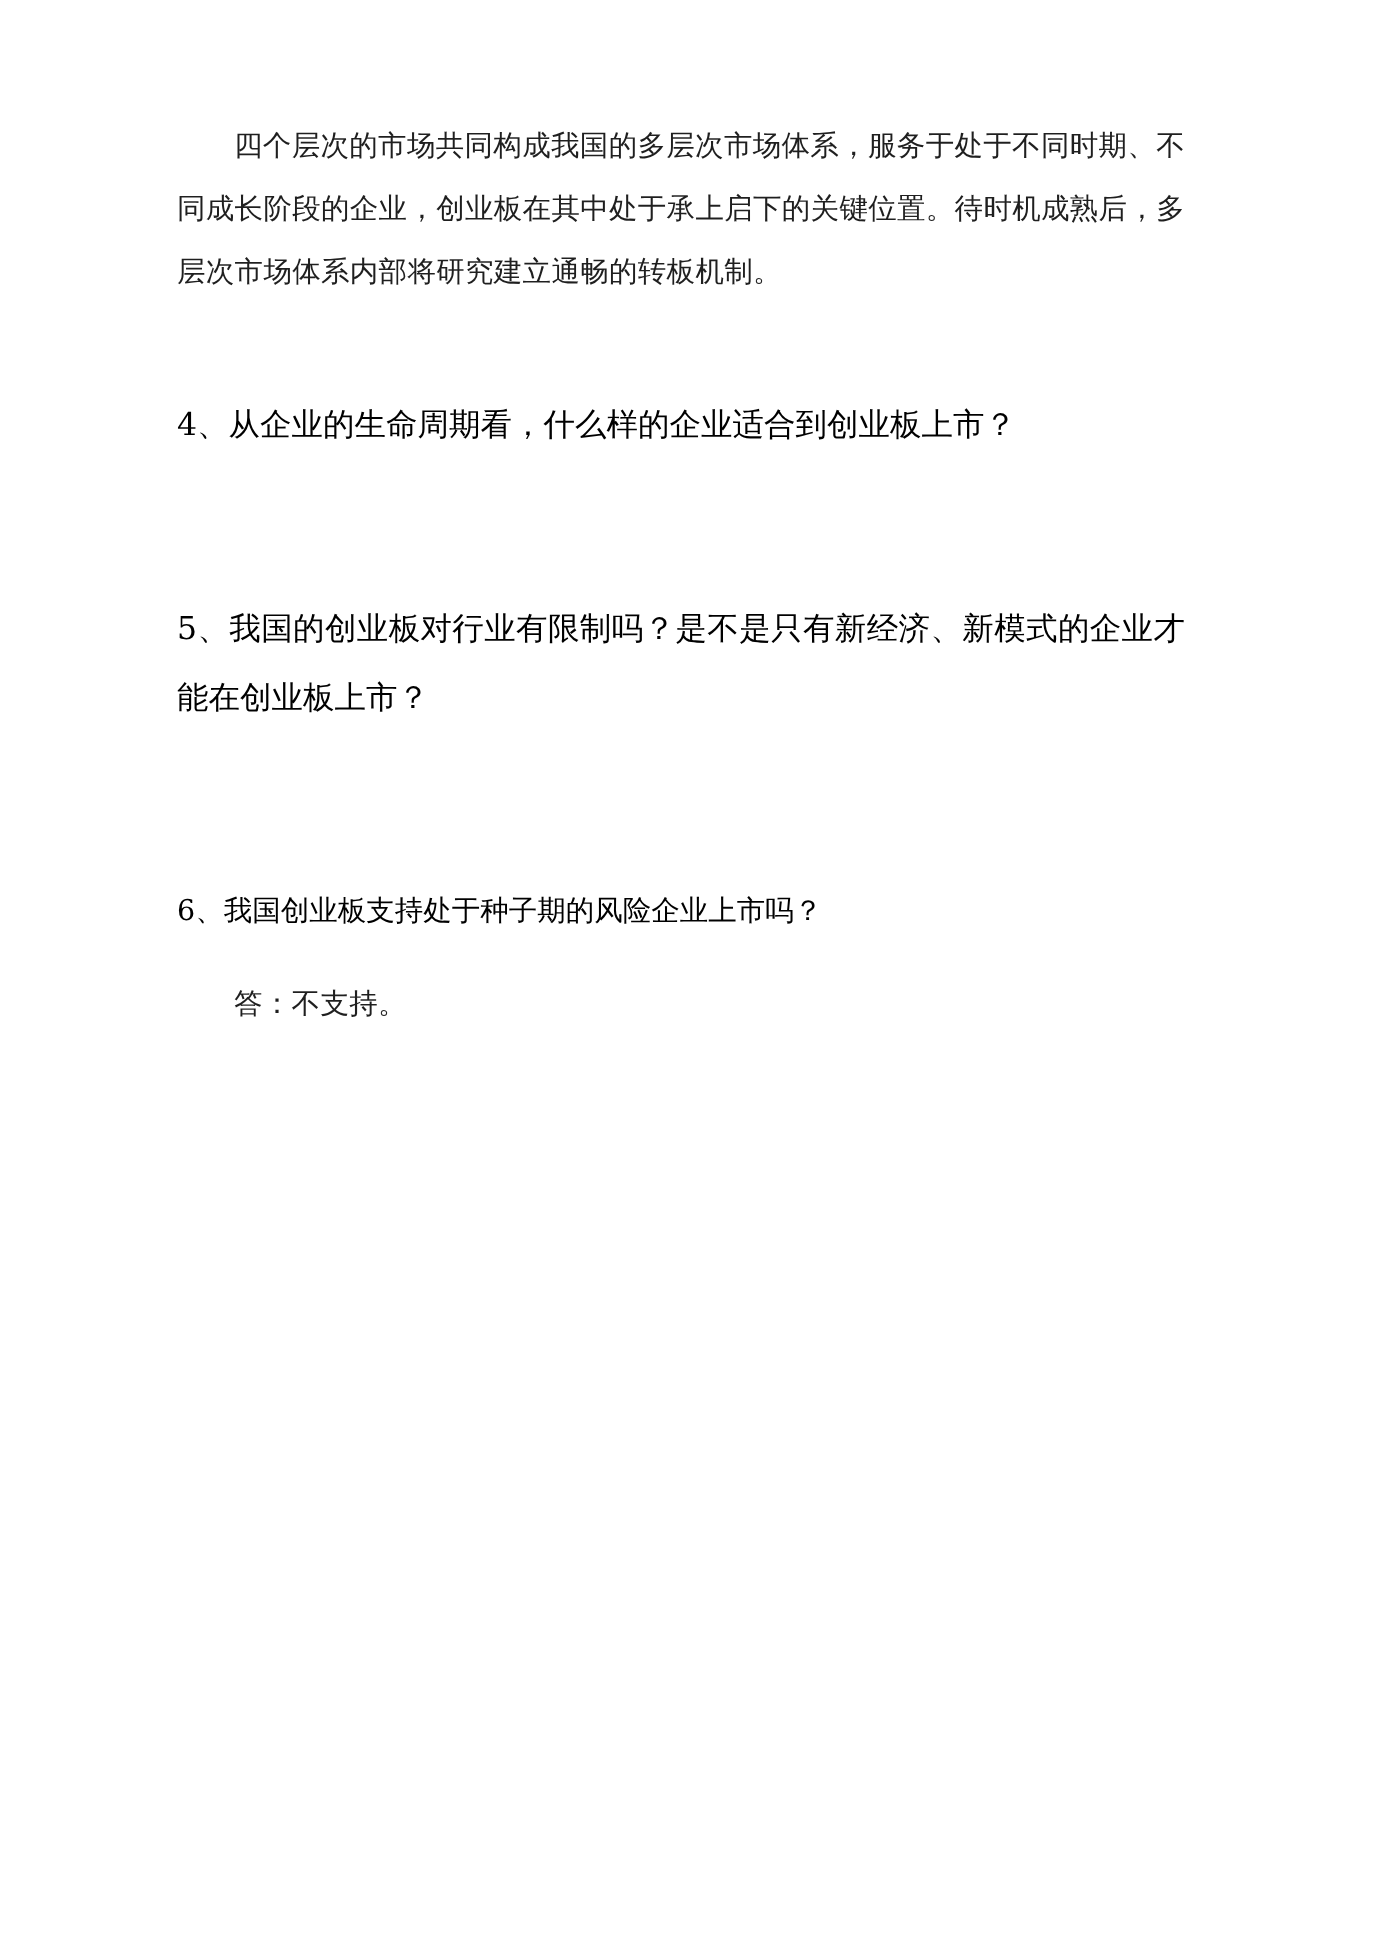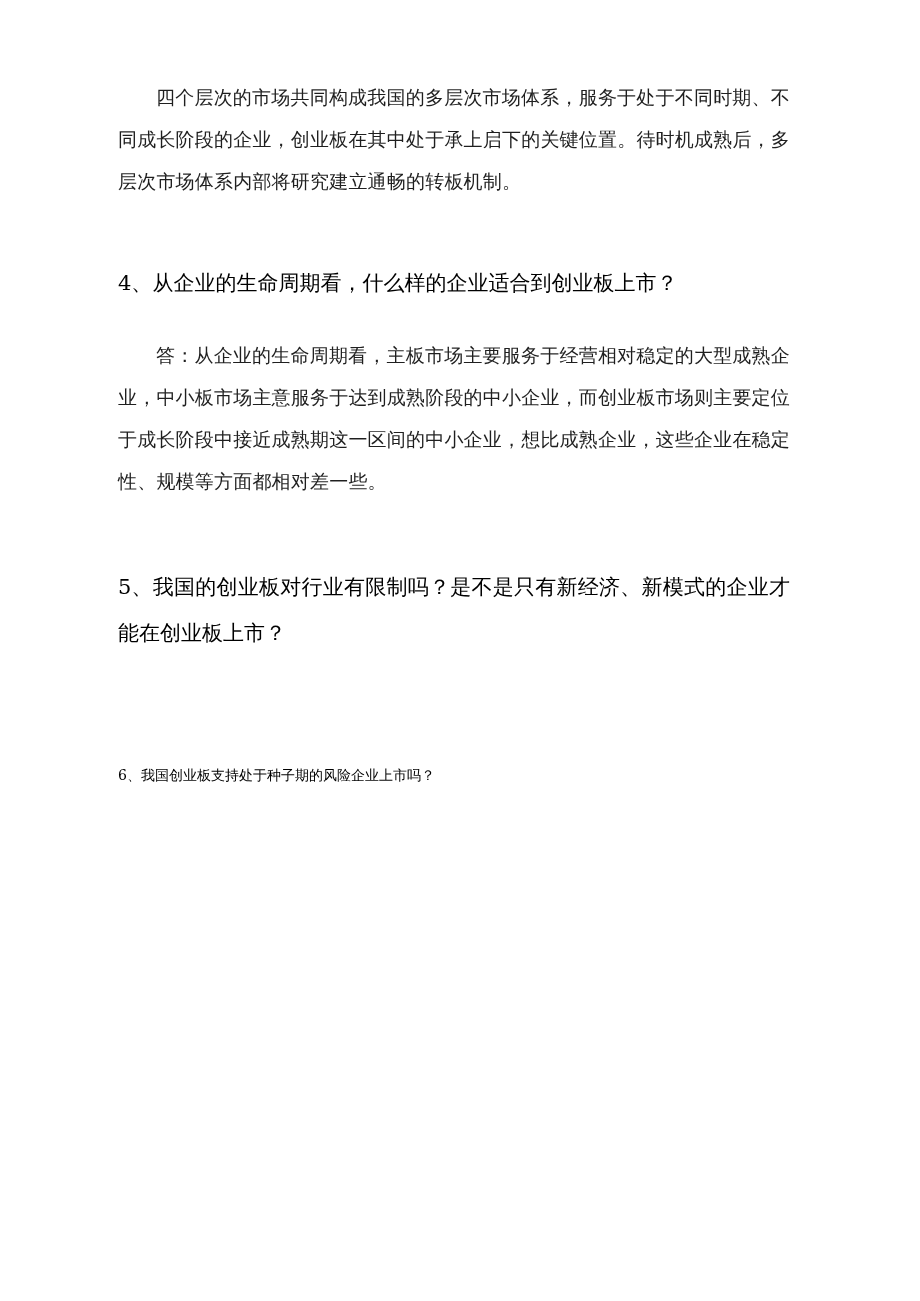--- a/index.html
+++ b/index.html
@@ -56,21 +56,21 @@
     text-align: justify;
     text-justify: inter-character;
     margin: 0;
     text-indent: 0;
   }
   .heading.h-big {
     font-size: 21px;
     line-height: 46px;
   }
   .heading.h-small {
-    font-size: 14px;
+    font-size: 19px;
     line-height: 42px;
   }
   .heading .num {
     font-family: "DejaVu Serif", "Liberation Serif", serif;
   }
 
   
   .sp-top      { height: 76px; }
   .sp-q4       { height: 58px; }
   .sp-a4       { height: 28px; }
@@ -90,35 +90,35 @@
     <p class="para">四个层次的市场共同构成我国的多层次市场体系，服务于处于不同时期、不同成长阶段的企业，创业板在其中处于承上启下的关键位置。待时机成熟后，多层次市场体系内部将研究建立通畅的转板机制。</p>
 
     <div class="sp-q4"></div>
 
     <h2 class="heading h-big">
       <span class="num">4、</span><span>从企业的生命周期看，什么样的企业适合到创业板上市？</span>
     </h2>
 
     <div class="sp-a4"></div>
 
-    <p class="para">答：从企业的生命周期看，主板市场主要服务于经营相对稳定的大型成熟企业，中小板市场主意服务于达到成熟阶段的中小企业，而创业板市场则主要定位于成长阶段中接近成熟期这一区间的中小企业，想比成熟企业，这些企业在稳定性、规模等方面都相对差一些。</p>
 
     <div class="sp-q5"></div>
 
     <h2 class="heading h-big">
       <span class="num">5、</span><span>我国的创业板对行业有限制吗？是不是只有新经济、新模式的企业才能在创业板上市？</span>
     </h2>
 
     <div class="sp-a5"></div>
 
 
     <div class="sp-q6"></div>
 
     <h2 class="heading h-small">
       <span class="num">6、</span><span>我国创业板支持处于种子期的风险企业上市吗？</span>
     </h2>
 
     <div class="sp-a6"></div>
 
+    <p class="para tight">答：不支持。</p>
 
 
   </div>
 </div>
 
 </body></html>

